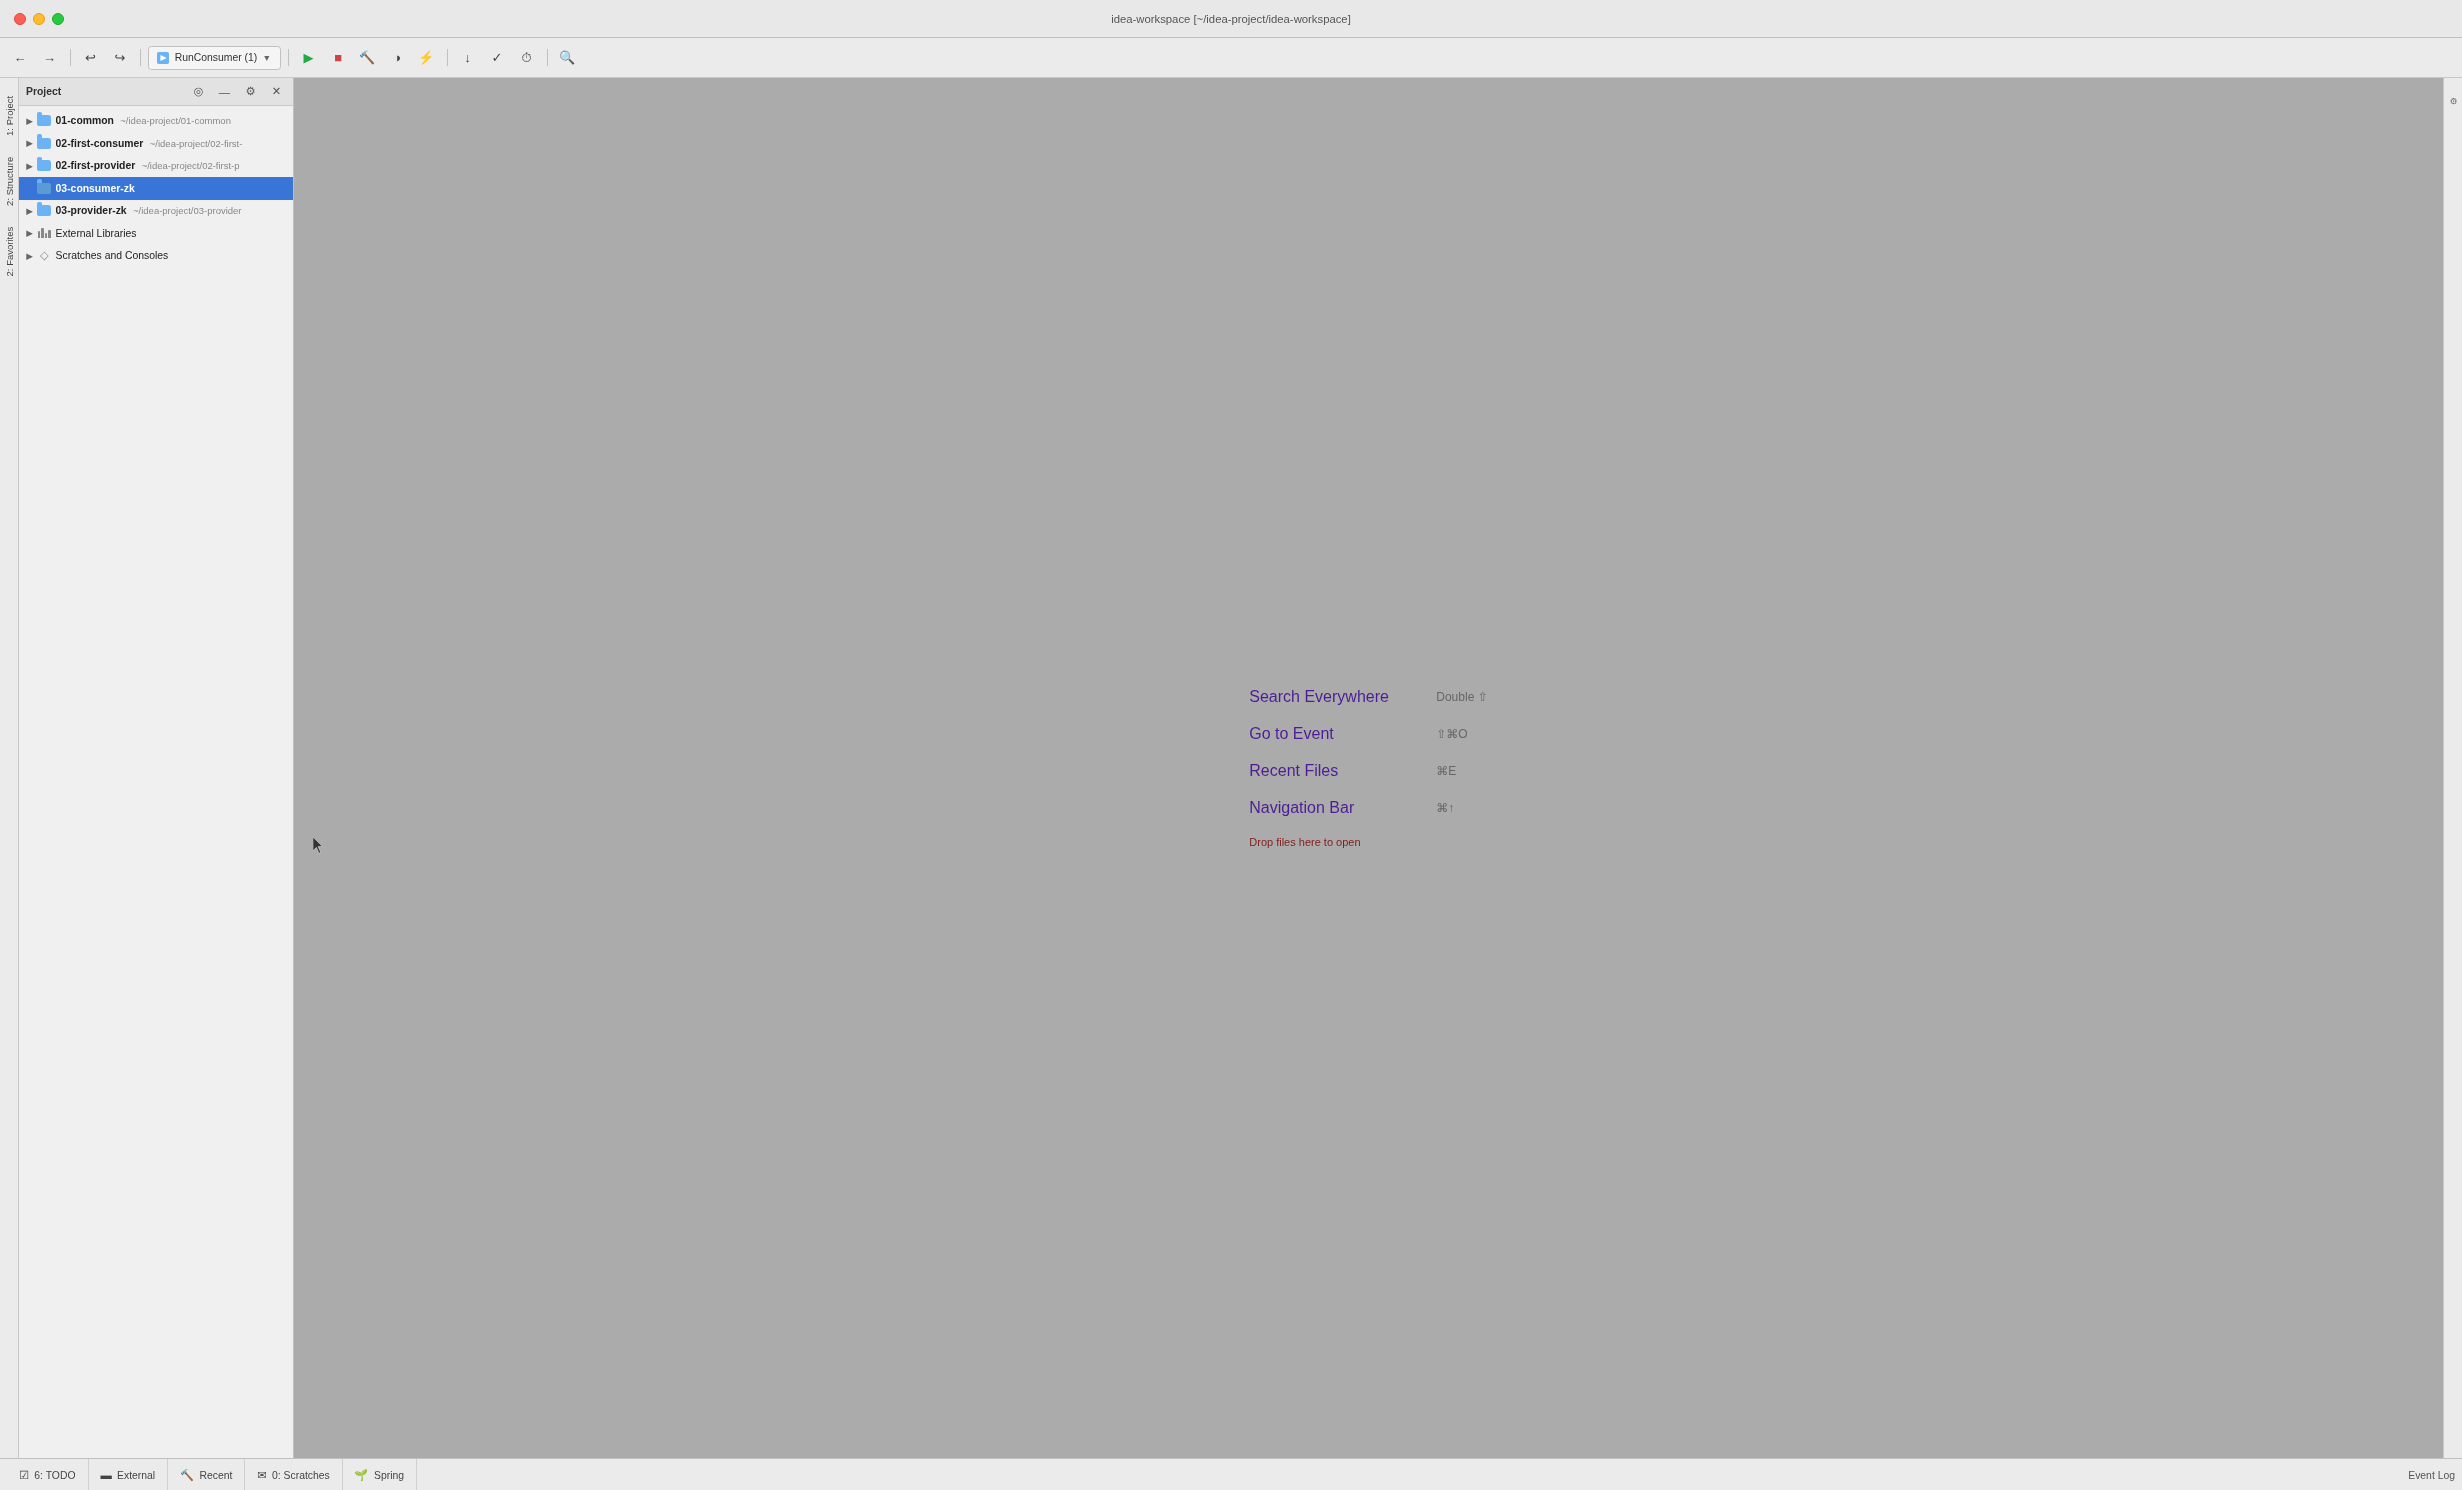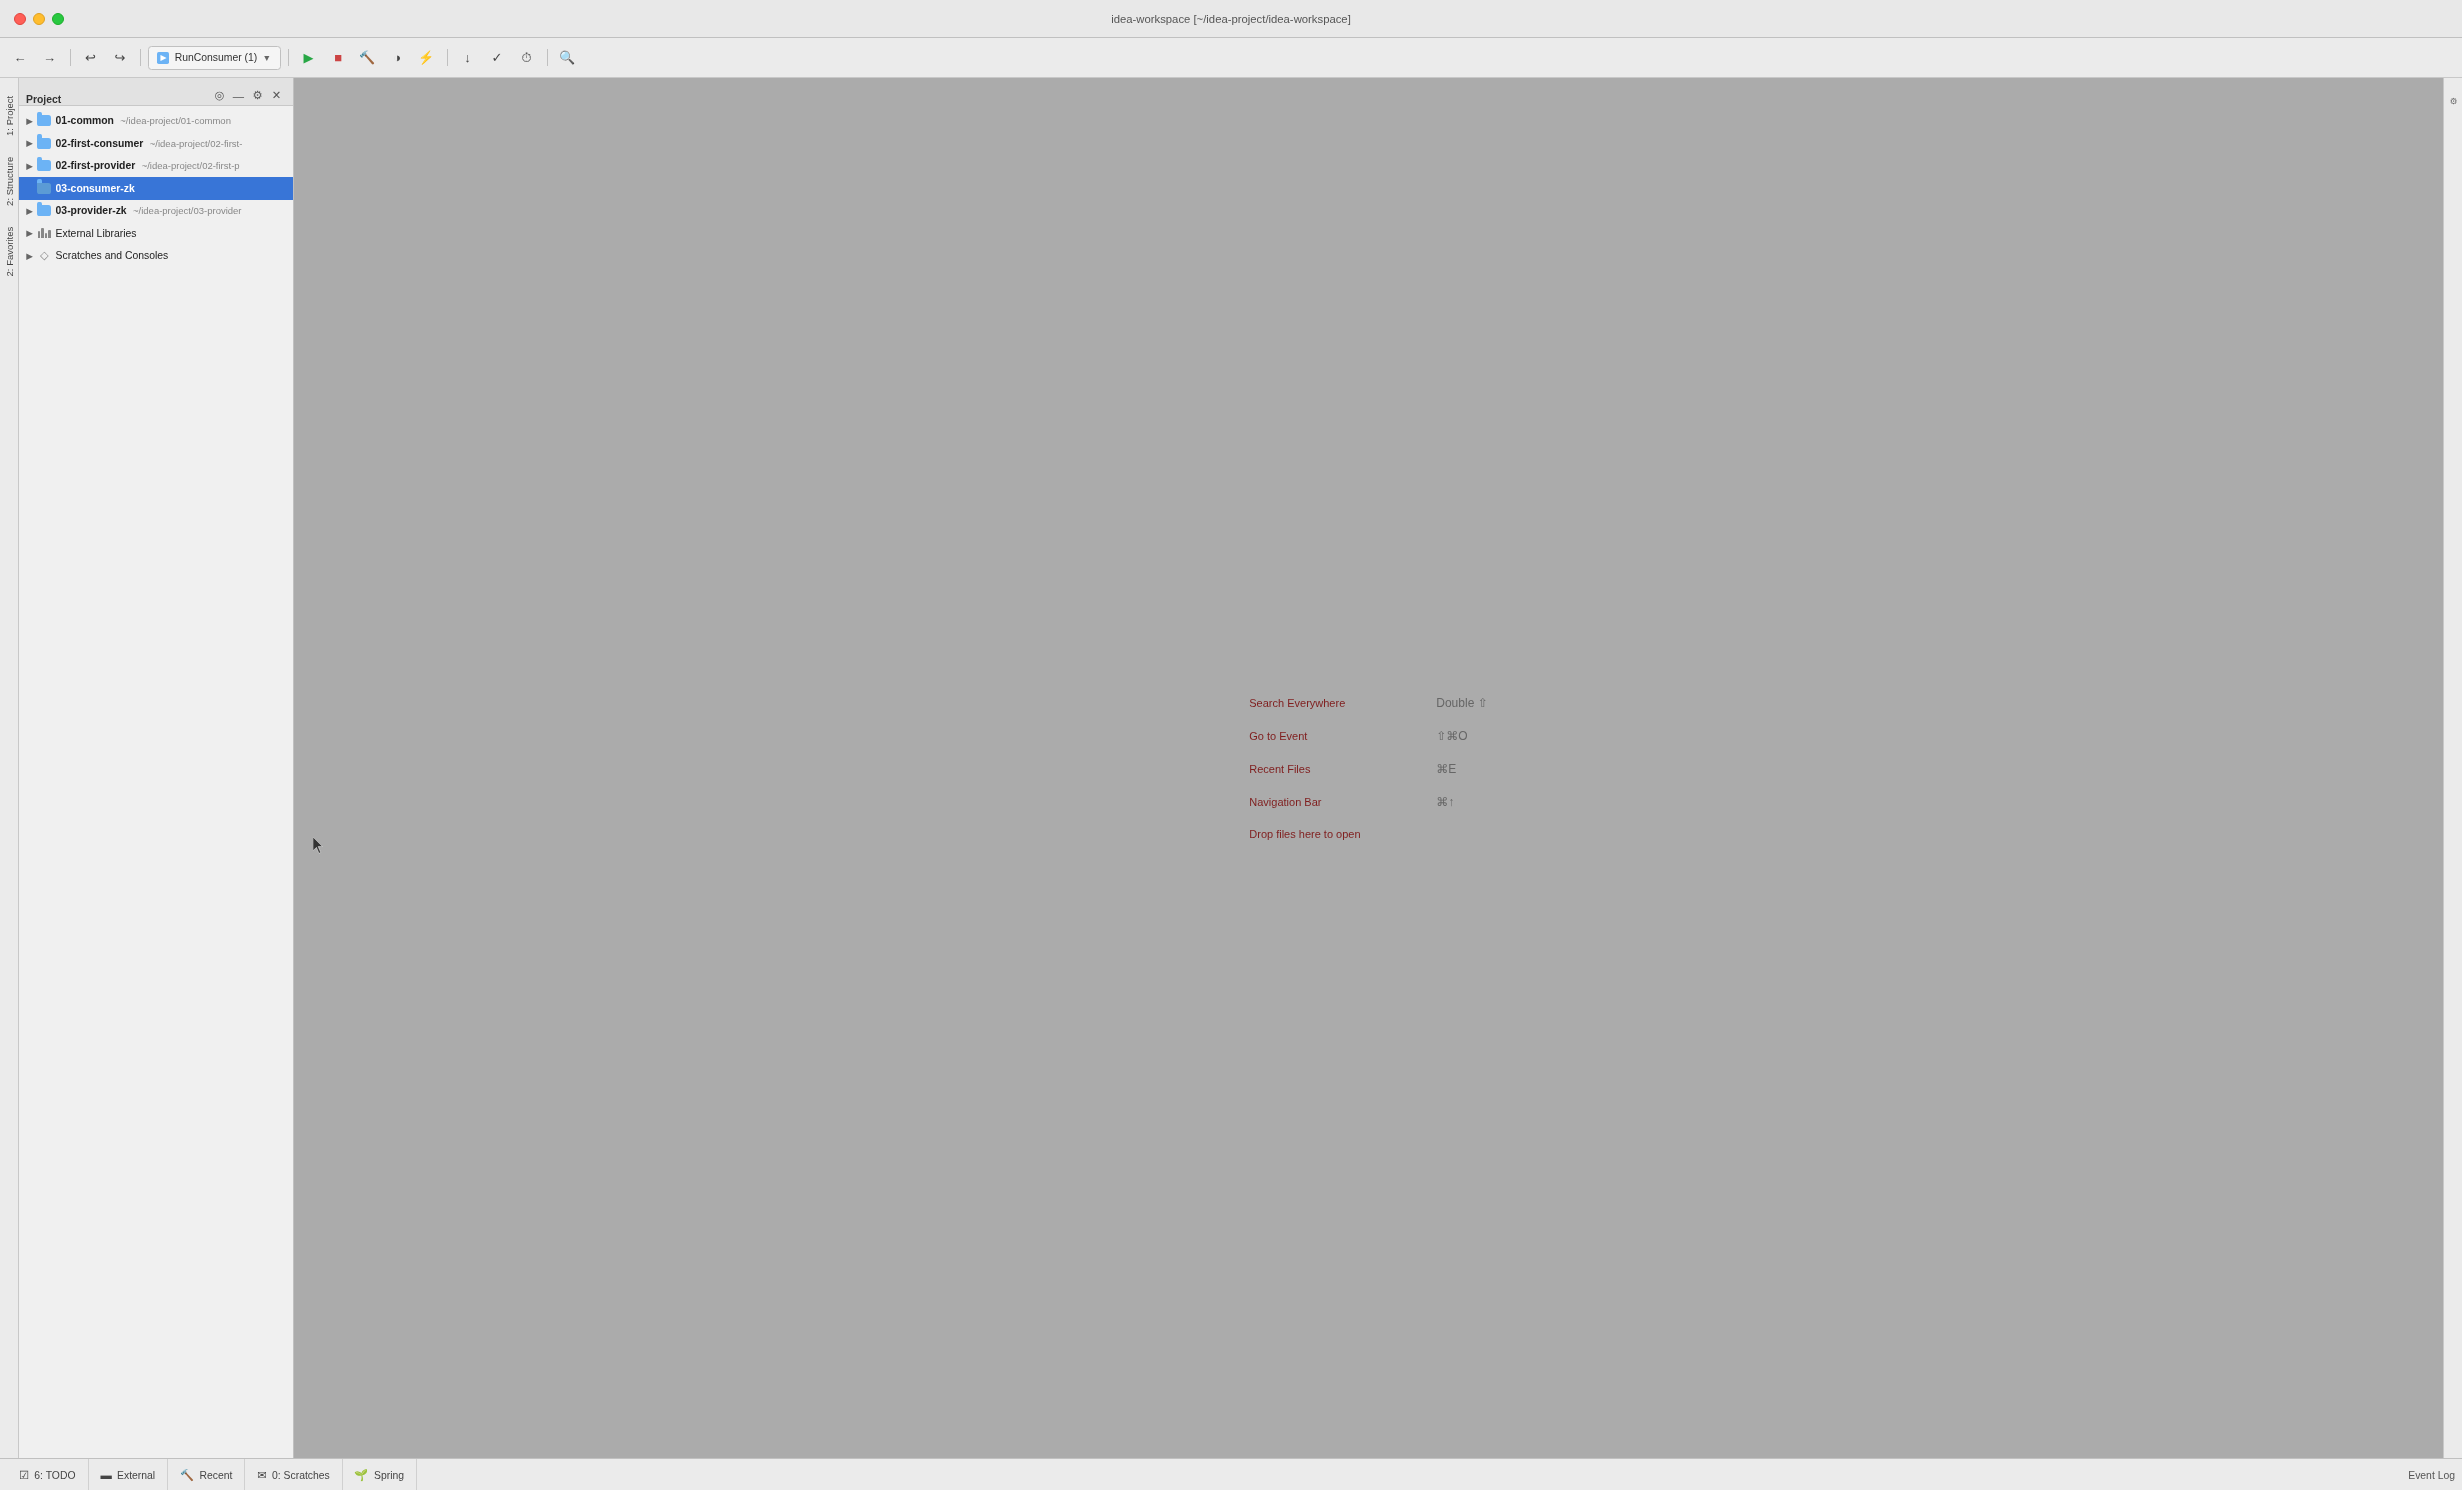--- a/index.html
+++ b/index.html
@@ -124,22 +124,23 @@
       background: #F0F0F0;
       border-right: 0.9px solid #C0C0C0;
       display: flex;
       flex-direction: column;
     }
     .project-header {
       height: 28px;
       background: #E2E2E2;
       border-bottom: 0.9px solid #C8C8C8;
       display: flex;
-      align-items: flex-end;
+      align-items: center;
       padding: 0 7px;
+      gap: 7px;
     }
     .project-header-title {
       font-size: 10.4px;
       font-weight: 600;
       color: #333;
       flex: 1;
     }
     .header-icon-btn {
       width: 19px;
       height: 19px;
@@ -265,22 +266,22 @@
       flex-direction: column;
       gap: 19px;
       align-items: flex-start;
     }
     .hint-row {
       display: flex;
       align-items: center;
       gap: 14px;
     }
     .hint-label {
-      font-size: 11px;
-      color: #7f1d1d;
+      font-size: 16px;
+      color: #4c1d95;
       min-width: 173px;
     }
     .hint-shortcut {
       font-size: 12px;
       color: #666;
     }
     .hint-drop {
       font-size: 11px;
       color: #7f1d1d;
     }

